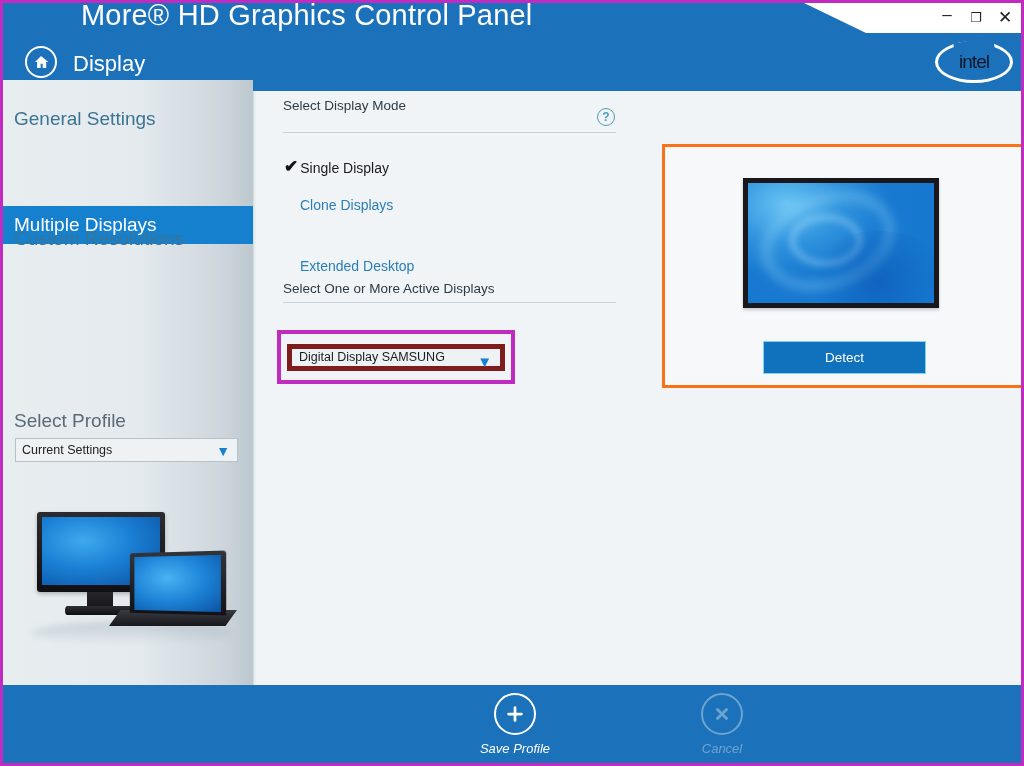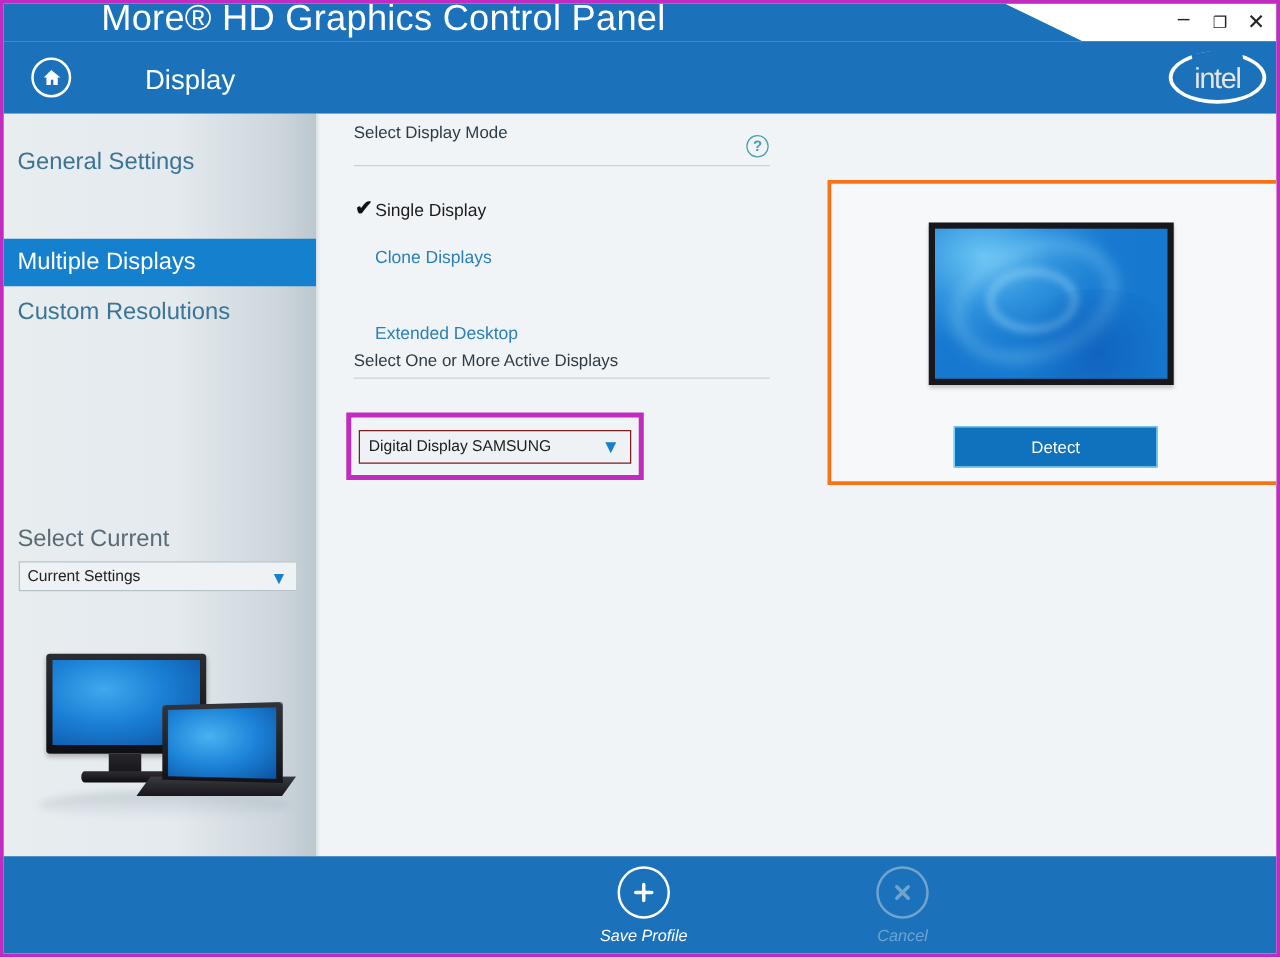--- a/index.html
+++ b/index.html
@@ -50,54 +50,54 @@
   }
   #home-btn {
     position:absolute; left:22px; top:13px;
     width:32px; height:32px; border-radius:50%;
     border:2px solid #ffffff;
     display:flex; align-items:center; justify-content:center;
   }
   #home-btn svg { width:16px; height:16px; display:block; }
   #page-title {
     position:absolute; left:70px; top:18px;
-    font-size:22px; color:#ffffff; font-weight:400;margin-left:43px;
+    font-size:22px; color:#ffffff; font-weight:400;
   }
   #intel-logo {
     position:absolute; right:8px; top:8px;
     width:78px; height:42px;
     border:3px solid #ffffff; border-radius:50%/50%;
     display:flex; align-items:center; justify-content:center;
-    color:#e5e5e5; font-size:23px; font-weight:400;
+    color:#0f172a; font-size:19px; font-weight:400;
     letter-spacing:-1px;
   }
   #intel-logo::after {
     content:""; position:absolute; left:50%; top:-4px;
     transform:translateX(-50%) rotate(-10deg);
     width:40px; height:12px; background:#1b72bb;
   }
   #intel-logo span { position:relative; z-index:2; }
 
   
   #sidebar {
-    position:absolute; left:0; top:88px; width:250px; bottom:78px;
+    position:absolute; left:0; top:77px; width:250px; bottom:78px;
     background:linear-gradient(to right,#e8edf0 0%,#e4eaee 55%,#cdd6dc 88%,#bcc7ce 100%);
   }
   #sidebar-divider {
     position:absolute; left:250px; top:88px; width:3px; bottom:78px;
     background:#e9eef1; border-left:1px solid #d4dde2;
   }
   .nav-item {
     position:absolute; left:0; width:250px; height:38px;
     display:flex; align-items:center;
     padding-left:11px;
     font-size:19px; color:#3b7494; font-weight:400;
     cursor:default;
   }
-  .nav-item.active { background:#1580cd; color:#ffffff; }
+  .nav-item.active { background:#1580cd; color:#ffffff;margin-top:26px; }
 
   #profile-label {
     position:absolute; left:11px; top:330px;
     font-size:19px; color:#5b6b76; font-weight:400;
   }
   #profile-select {
     position:absolute; left:12px; top:358px;
     width:223px; height:24px;
     background:#eef2f4; border:1px solid #b6c2ca;
     display:flex; align-items:center;
@@ -190,21 +190,21 @@
   #display-select-wrap {
     position:absolute; left:21px; top:239px;
     width:238px; height:54px;
     border:4px solid #c02bc0;
     background:#f1f4f7;
     display:flex; align-items:center; justify-content:center;
   }
   #display-select {
     position:relative;
     width:218px; height:27px;
-    background:#eef2f4; border:1px solid #7f1d1d;
+    background:#eef2f4; border:5px solid #7f1d1d;
     display:flex; align-items:center;
     padding:0 7px;
     font-size:12.5px; color:#1b1b1b;
   }
   #display-select .caret {
     position:absolute; right:8px; top:4px;
     color:#1580cd; font-size:15px; font-weight:bold;
   }
 
   
@@ -313,21 +313,21 @@
     <div class="nav-item" style="top:20px">
           <span>General Settings</span>
         </div>
     <div class="nav-item active" style="top:100px">
           <span>Multiple Displays</span>
         </div>
     <div class="nav-item" style="top:140px">
           <span>Custom Resolutions</span>
         </div>
 
-    <div id="profile-label">Select Current</div>
+    <div id="profile-label">Select Profile</div>
     <div id="profile-select">
       <span>Current Settings</span>
       <span class="caret">▼</span>
     </div>
 
     <div id="illus">
       <div class="illus-reflect"></div>
       <div class="mon-body">
             <div class="mon-screen"></div>
           </div>

